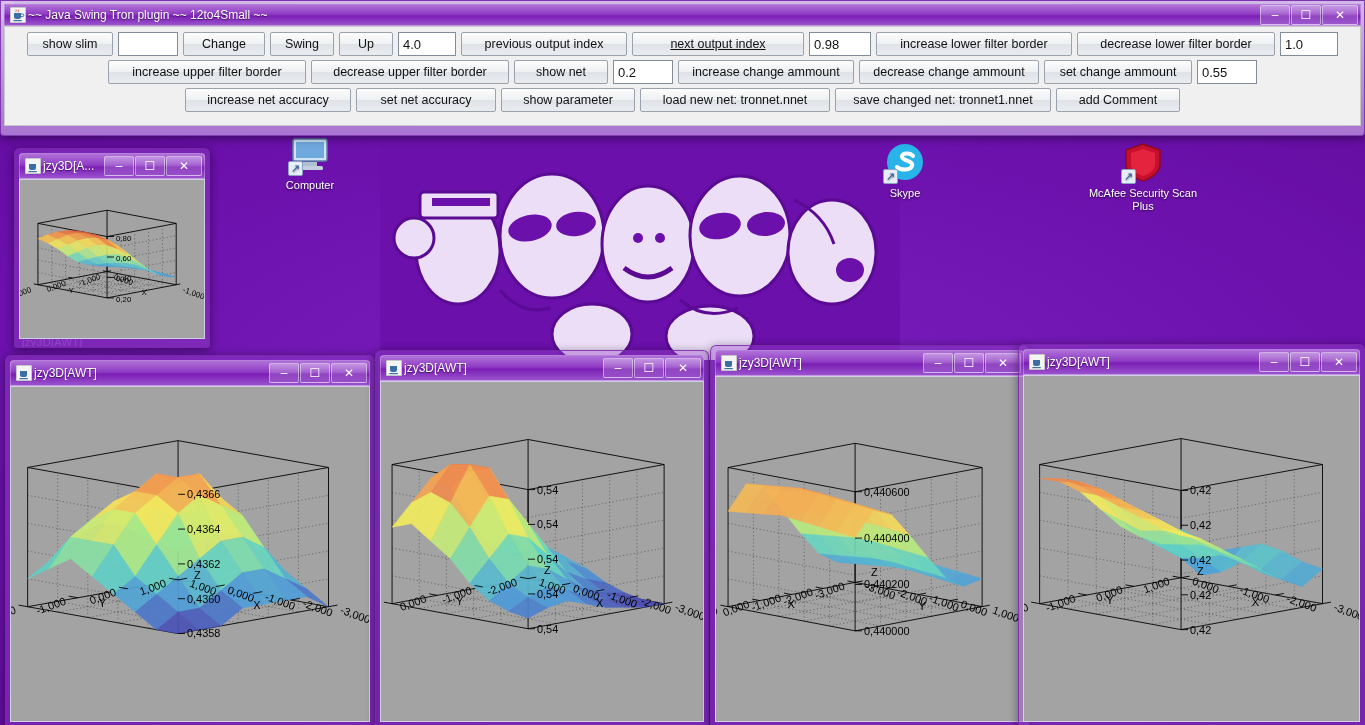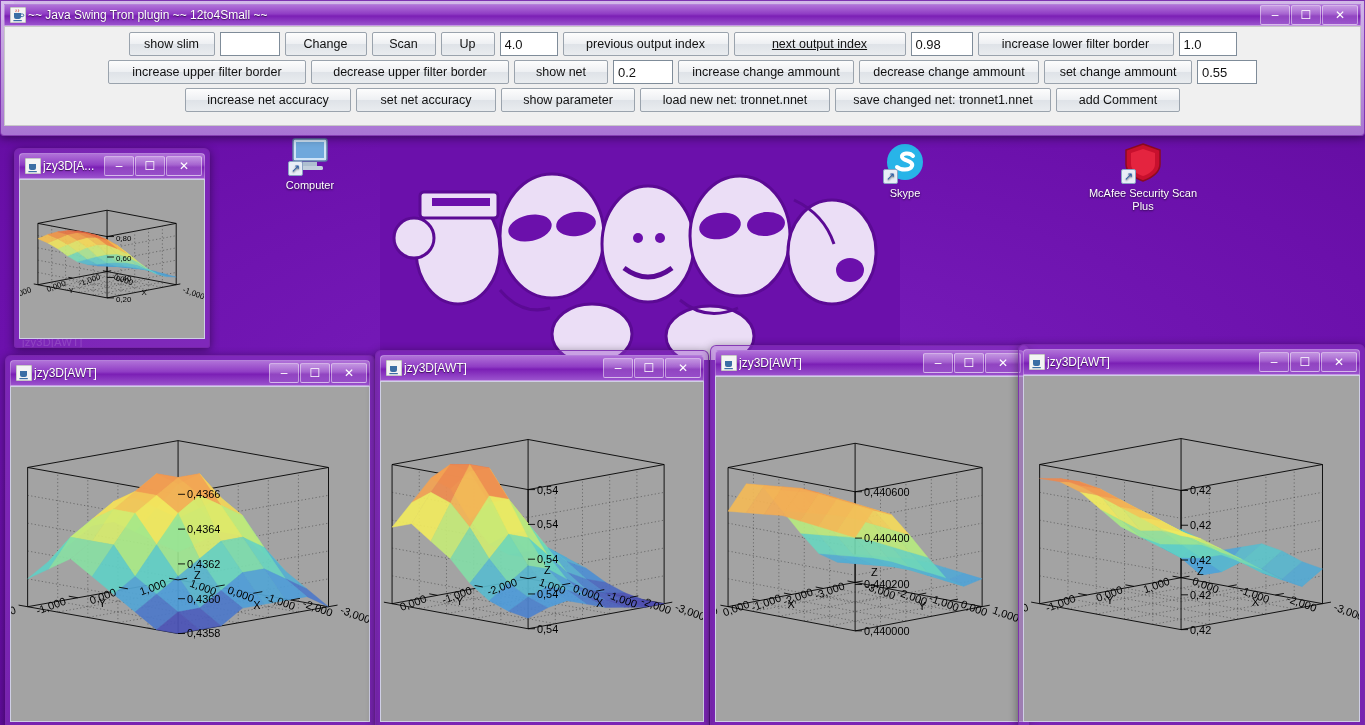--- a/index.html
+++ b/index.html
@@ -205,27 +205,28 @@
       <span class="wbtn">☐</span>
       <span class="wbtn close">✕</span>
     </span>
   </div>
 
   <div id="app-toolbar">
     <div class="btnrow" id="row1">
         <div class="sbtn" style="width: 86px;">show slim</div>
         <input class="sfield" type="text" placeholder="" style="width: 60px;">
         <div class="sbtn" style="width: 82px;">Change</div>
-        <div class="sbtn" style="width: 64px;">Scan</div>
+        <div class="sbtn" style="width: 64px;">Swing</div>
         <div class="sbtn" style="width: 54px;">Up</div>
         <input class="sfield" type="text" placeholder="" value="4.0" style="width: 58px;">
         <div class="sbtn" style="width: 166px;">previous output index</div>
         <div class="sbtn" style="width: 172px; text-decoration: underline;">next output index</div>
         <input class="sfield" type="text" placeholder="" value="0.98" style="width: 62px;">
         <div class="sbtn" style="width: 196px;">increase lower filter border</div>
+        <div class="sbtn" style="width: 198px;">decrease lower filter border</div>
         <input class="sfield" type="text" placeholder="" value="1.0" style="width: 58px;">
       </div>
     <div class="btnrow" id="row2">
         <div class="sbtn" style="width: 198px;">increase upper filter border</div>
         <div class="sbtn" style="width: 198px;">decrease upper filter border</div>
         <div class="sbtn" style="width: 94px;">show net</div>
         <input class="sfield" type="text" placeholder="" value="0.2" style="width: 60px;">
         <div class="sbtn" style="width: 176px;">increase change ammount</div>
         <div class="sbtn" style="width: 180px;">decrease change ammount</div>
         <div class="sbtn" style="width: 148px;">set change ammount</div>

